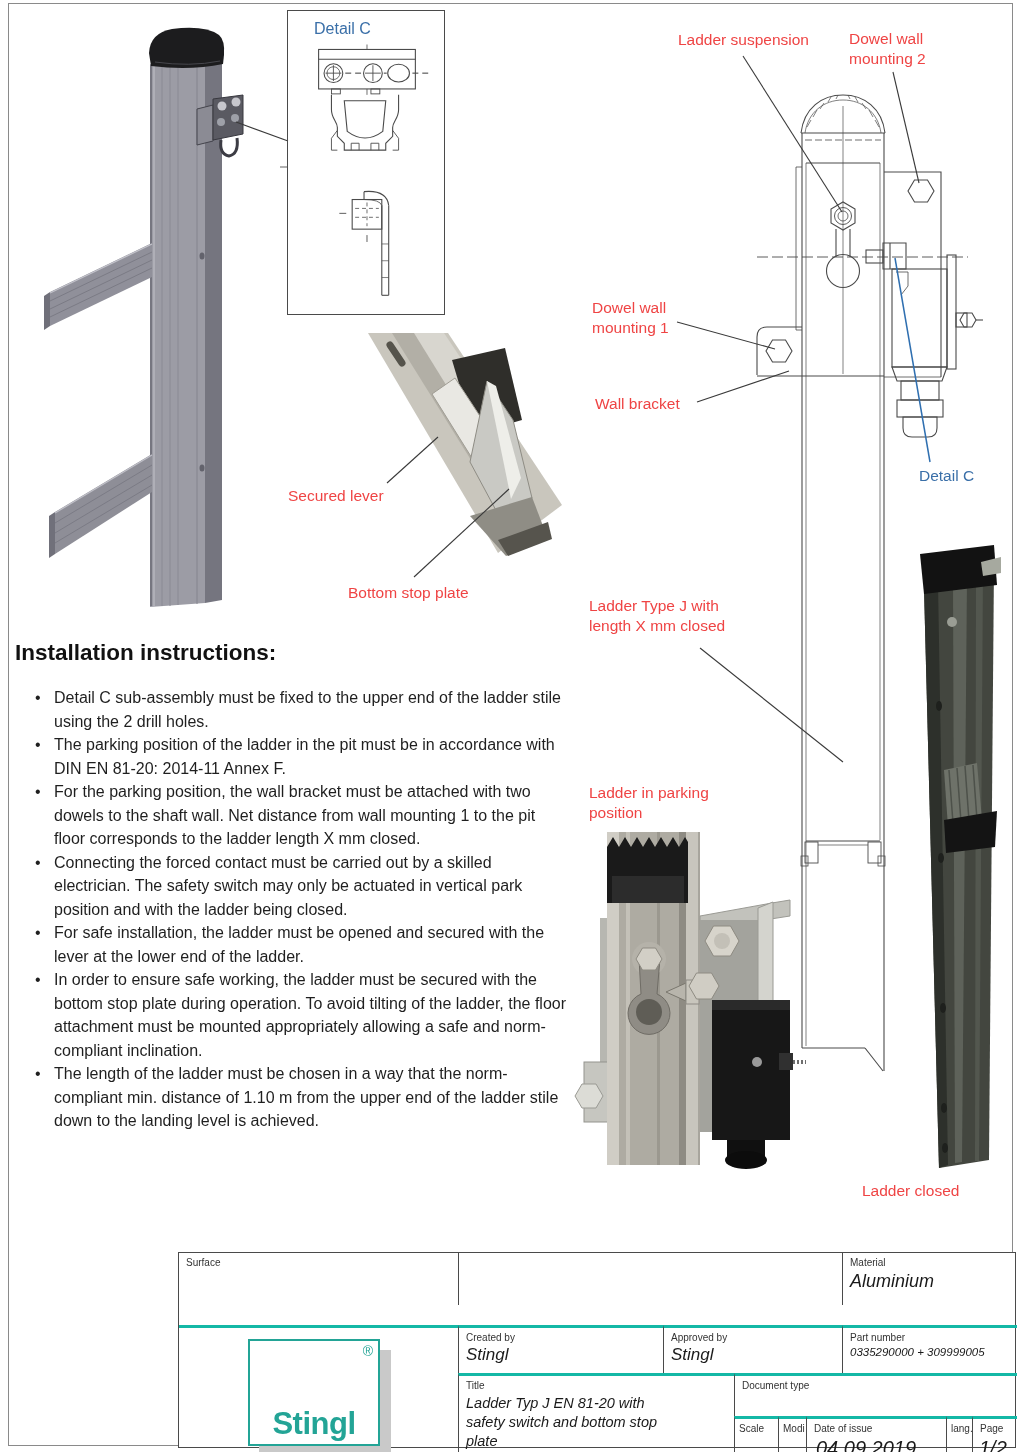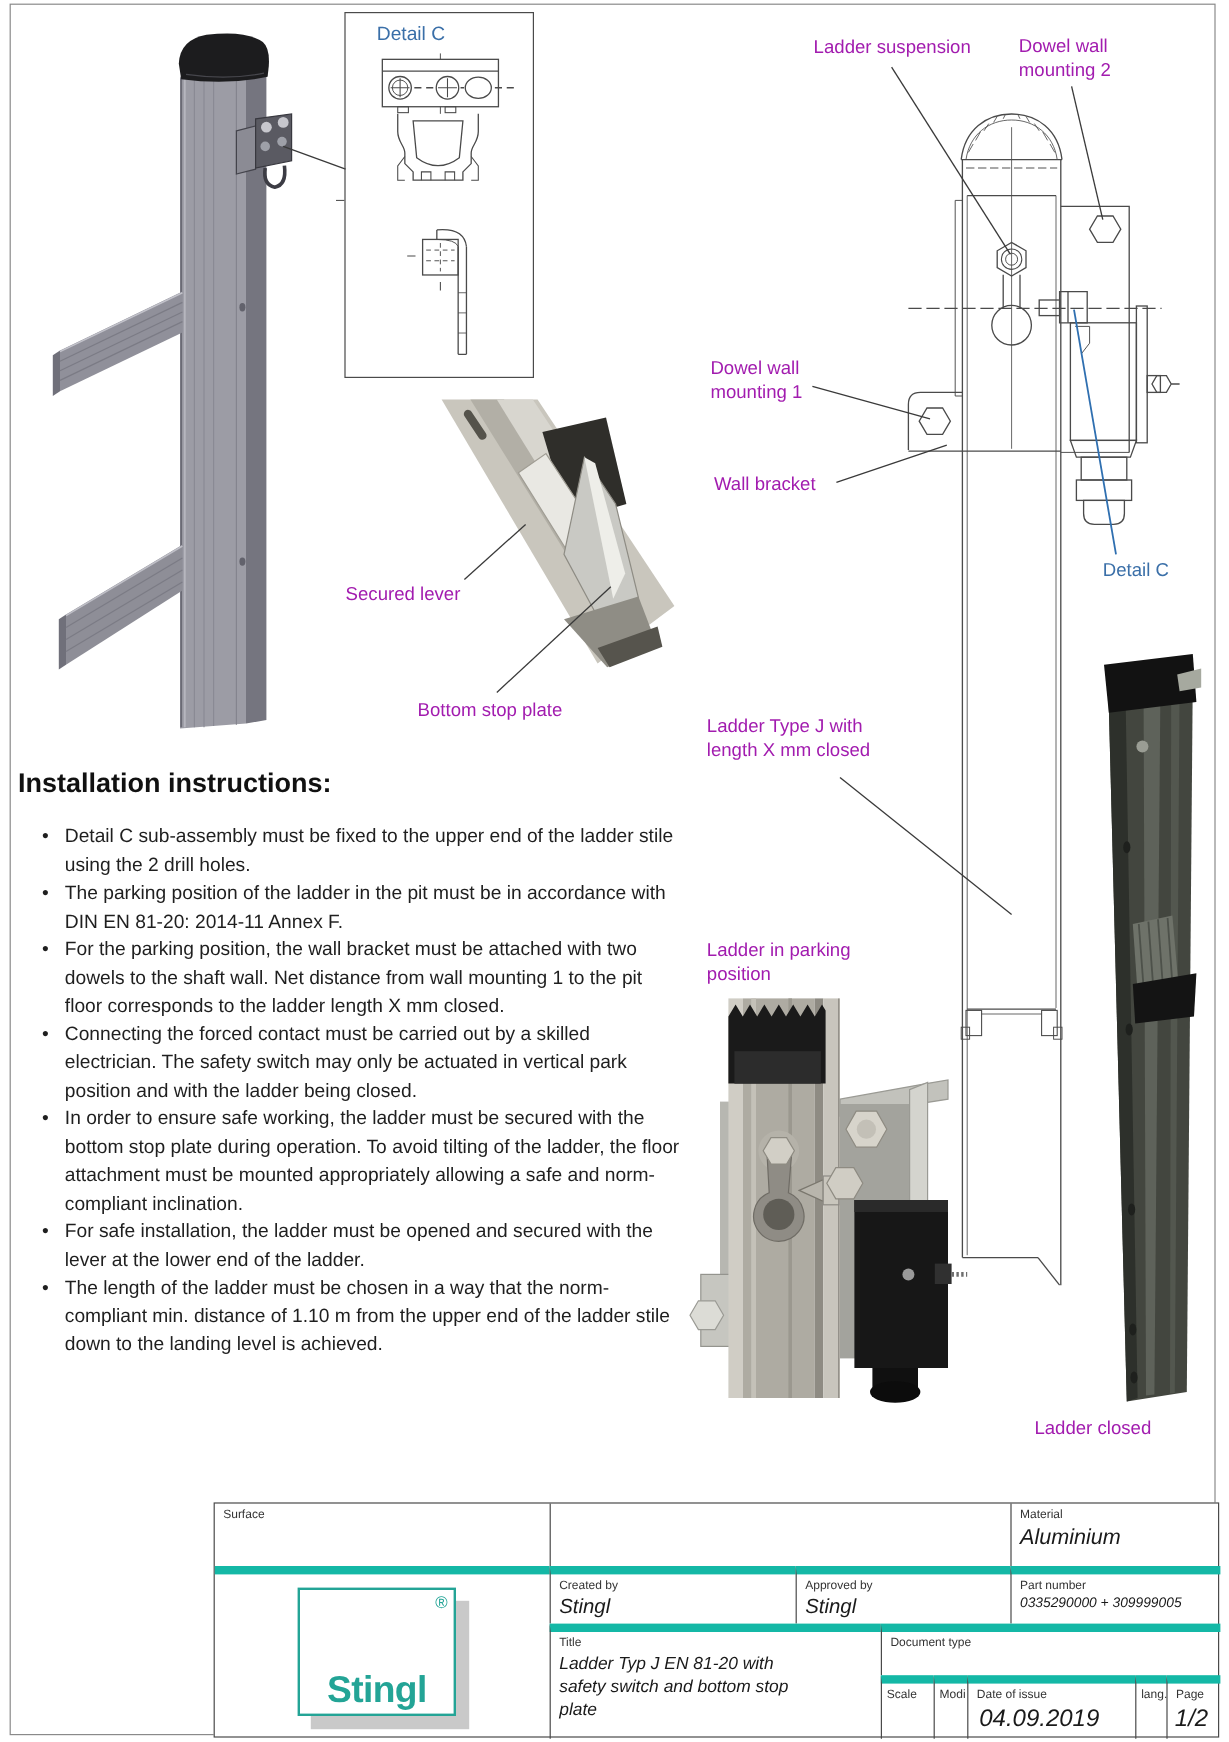--- a/index.html
+++ b/index.html
@@ -1,37 +1,37 @@
 <!DOCTYPE html>
 <html><head>
 <meta charset="utf-8">
 <style>
   html,body{margin:0;padding:0;background:#ffffff;}
   .page{position:relative;width:1024px;height:1452px;background:#fff;
         font-family:"Liberation Sans", sans-serif;overflow:hidden;}
   .frame{position:absolute;left:8px;top:3px;width:1005px;height:1443px;
          border:1.5px solid #8a8a8a;box-sizing:border-box;}
   .art{position:absolute;left:0;top:0;width:1024px;height:1452px;}
-  .lbl{position:absolute;font-size:15.5px;line-height:20px;color:#a21caf;white-space:pre-line;}
+  .lbl{position:absolute;font-size:15.5px;line-height:20px;color:#ef4444;white-space:pre-line;}
   .lbl.blue{color:#3a6fa8;}
   .detailc-box{position:absolute;left:287px;top:10px;width:158px;height:305px;
                border:1px solid #4a4a4a;box-sizing:border-box;background:transparent;}
   .detailc-title{position:absolute;left:26px;top:9px;font-size:16px;color:#3a6fa8;}
   .detailc-box svg{position:absolute;left:0;top:0;width:100%;height:100%;}
   .instr-h{position:absolute;left:15px;top:640px;margin:0;font-size:22.5px;
            font-weight:bold;color:#111;}
   .instr{position:absolute;left:16px;top:674px;width:541px;margin:12px;padding:0;list-style:none;}
   .instr li{position:relative;padding-left:26px;font-size:16px;line-height:23.5px;color:#1f1f1f;}
   .instr li::before{content:"\2022";position:absolute;left:7px;}
   
   .tblock{position:absolute;left:178px;top:1252px;width:838px;height:196px;
           border:1px solid #4a4a4a;box-sizing:border-box;background:#fff;}
   .cell{position:absolute;box-sizing:border-box;}
   .bl{border-left:1px solid #4a4a4a;}
-  .bt{border-top:7px solid #14b8a6;}
+  .bt{border-top:3px solid #14b8a6;margin-top:20px;}
   .tb-label{font-size:10px;color:#333;padding:4px 2px 0 7px;}
   .tb-label.tight{padding:4px 1px 0 4px;}
   .tb-value{color:#1a1a1a;padding-left:7px;font-style:italic;}
   .v-mat{font-size:18px;padding-top:3px;}
   .v-name{font-size:17px;padding-top:2px;}
   .v-part{font-size:11.5px;padding-top:3px;}
   .v-title{font-size:14.5px;line-height:19px;padding-top:3px;white-space:pre-line;}
   .v-date{font-size:20px;padding-top:3px;padding-left:9px;}
   .v-page{font-size:20px;padding-top:3px;padding-left:6px;}
   
@@ -296,22 +296,22 @@
   <div class="lbl" style="left:862px;top:1181px;text-align:right;">Ladder closed</div>
   <div class="lbl" style="left:288px;top:486px;">Secured lever</div>
   <div class="lbl" style="left:348px;top:583px;">Bottom stop plate</div>
 
   <h1 class="instr-h">Installation instructions:</h1>
   <ul class="instr">
     <li>Detail C sub-assembly must be fixed to the upper end of the ladder stile using the 2 drill holes.</li>
     <li>The parking position of the ladder in the pit must be in accordance with DIN EN 81-20: 2014-11 Annex F.</li>
     <li>For the parking position, the wall bracket must be attached with two dowels to the shaft wall. Net distance from wall mounting 1 to the pit floor corresponds to the ladder length X mm closed.</li>
     <li>Connecting the forced contact must be carried out by a skilled electrician. The safety switch may only be actuated in vertical park position and with the ladder being closed.</li>
+    <li>For safe installation, the ladder must be opened and secured with the lever at the lower end of the ladder.</li>
     <li>In order to ensure safe working, the ladder must be secured with the bottom stop plate during operation. To avoid tilting of the ladder, the floor attachment must be mounted appropriately allowing a safe and norm-compliant inclination.</li>
-    <li>For safe installation, the ladder must be opened and secured with the lever at the lower end of the ladder.</li>
     <li>The length of the ladder must be chosen in a way that the norm-compliant min. distance of 1.10 m from the upper end of the ladder stile down to the landing level is achieved.</li>
   </ul>
 
   <div class="tblock">
     <div class="cell" style="left:0;top:0;width:279px;height:52px;">
       <div class="tb-label">Surface</div>
     </div>
     <div class="cell bl" style="left:279px;top:0;width:384px;height:52px;"></div>
     <div class="cell bl" style="left:663px;top:0;width:175px;height:52px;">
       <div class="tb-label">Material</div>

